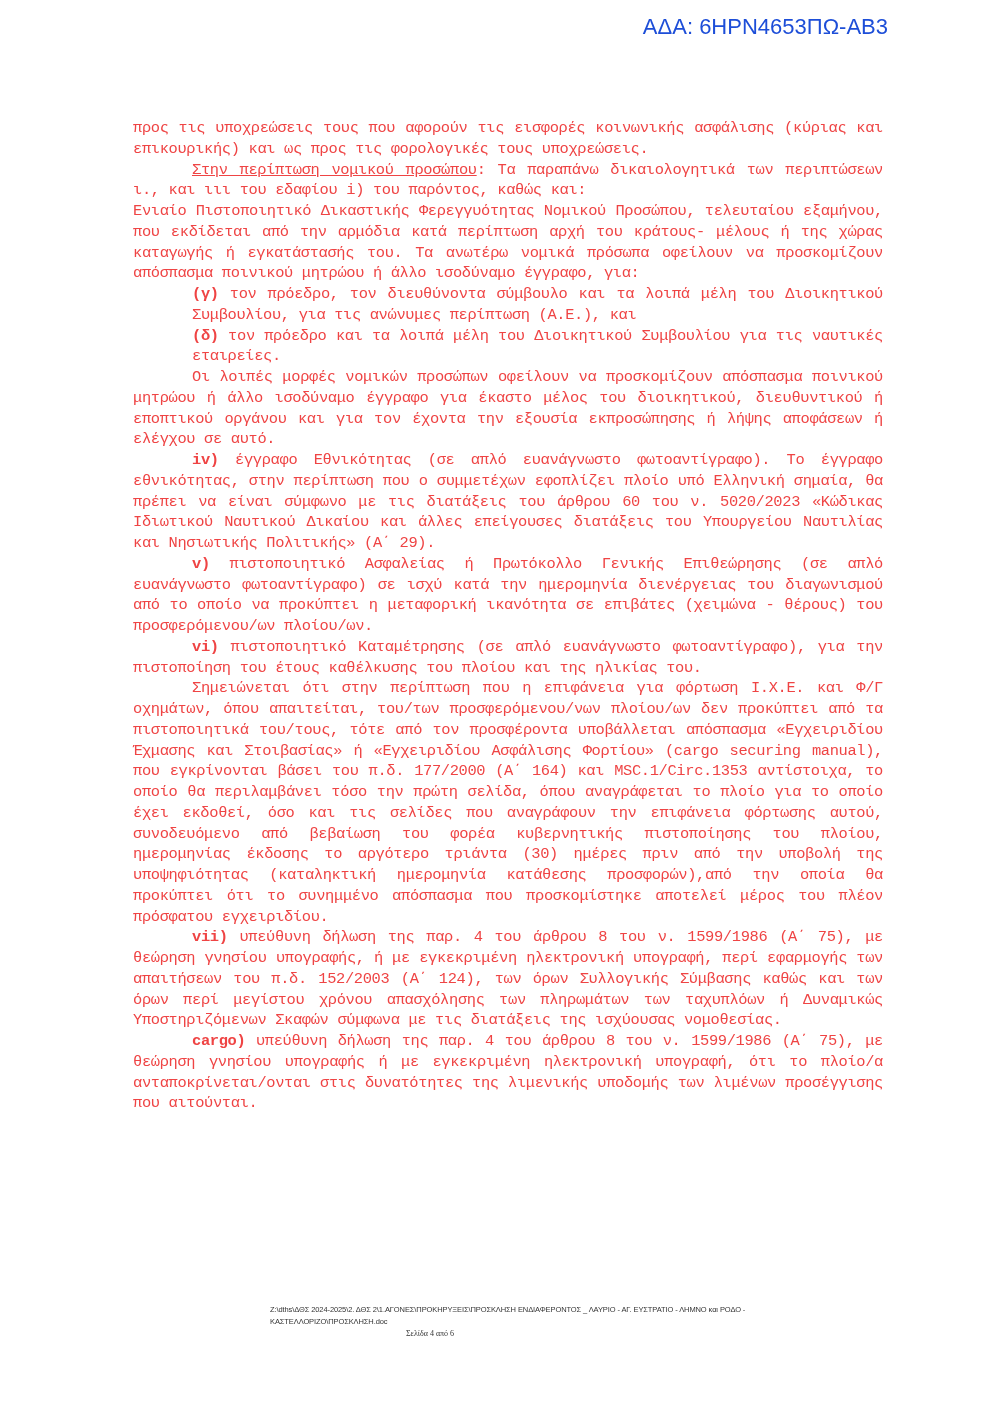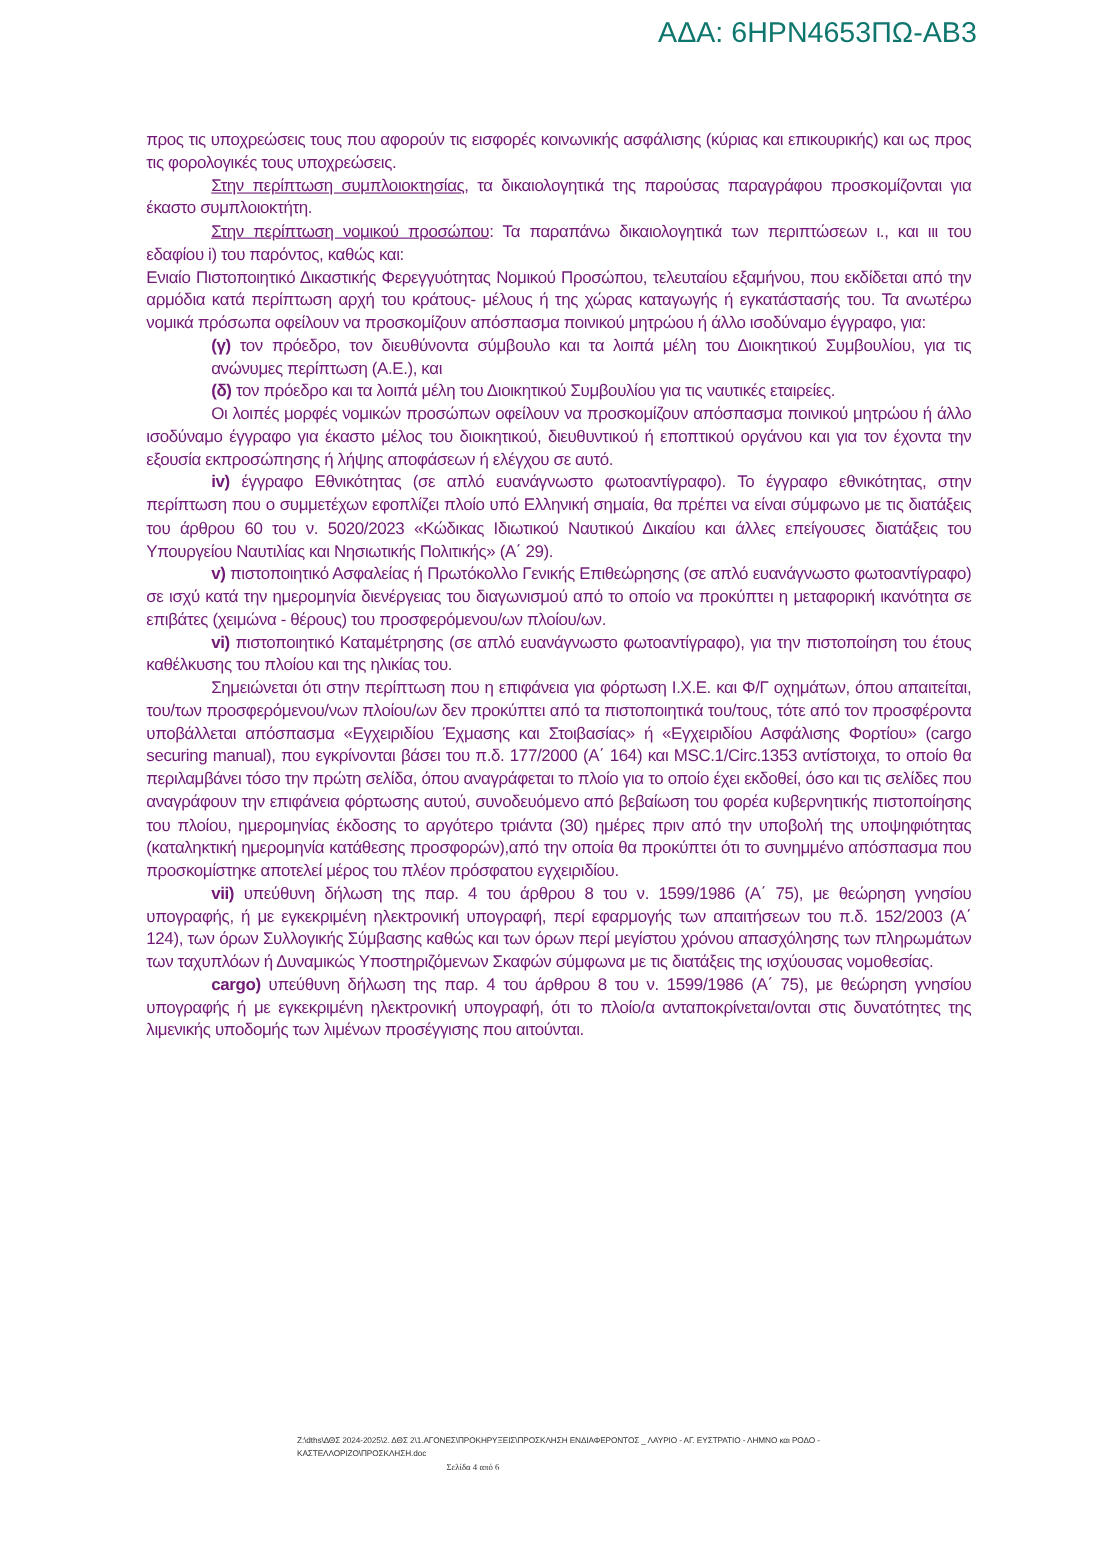--- a/index.html
+++ b/index.html
@@ -1,24 +1,24 @@
 <!DOCTYPE html>
 <html><head>
 <meta charset="utf-8">
 <style>
   html, body { margin: 0; padding: 0; background: #ffffff; }
   body { width: 1000px; height: 1414px; position: relative; overflow: hidden; color: #000; }
   .ada {
     position: absolute; top: 14px; right: 112px;
-    font-family: "Liberation Sans", sans-serif; font-size: 26px; color: #0f766e;
+    font-family: "Liberation Sans", sans-serif; font-size: 22px; color: #1d4ed8;
   }
   .content {
     position: absolute; left: 133px; top: 118px; width: 750px;
-    font-family: Liberation Sans, sans-serif;
-    font-size: 15.4px; line-height: 20.75px; color: #701a75;
+    font-family: Liberation Mono, monospace;
+    font-size: 15.4px; line-height: 20.75px; color: #ef4444;
     letter-spacing: -0.35px;
   }
   .content p { margin: 0; text-align: justify; }
   .ind { text-indent: 59px; }
   .list { padding-left: 59px; }
   .u { text-decoration: underline; }
   b { font-weight: bold; }
   .footer {
     position: absolute; top: 1304px; left: 0; width: 860px; text-align: center;
     font-family: "Liberation Sans", sans-serif; font-size: 7.5px; color: #333; line-height: 12px;
@@ -26,21 +26,20 @@
   .footer .path { padding-left: 270px; text-align: left; letter-spacing: -0.1px; }
   .footer .pg { font-family: "Liberation Serif", serif; font-size: 8px; }
 </style>
 </head>
 <body>
 
 <div class="ada">ΑΔΑ: 6ΗΡΝ4653ΠΩ-ΑΒ3</div>
 
 <div class="content">
   <p>προς τις υποχρεώσεις τους που αφορούν τις εισφορές κοινωνικής ασφάλισης (κύριας και επικουρικής) και ως προς τις φορολογικές τους υποχρεώσεις.</p>
-  <p class="ind"><span class="u">Στην περίπτωση συμπλοιοκτησίας</span><span>, τα δικαιολογητικά της παρούσας παραγράφου προσκομίζονται για έκαστο συμπλοιοκτήτη.</span></p>
   <p class="ind"><span class="u">Στην περίπτωση νομικού προσώπου</span><span>:  Τα παραπάνω δικαιολογητικά των περιπτώσεων ι., και ιιι  του εδαφίου i) του παρόντος, καθώς και:</span></p>
   <p>Ενιαίο Πιστοποιητικό Δικαστικής Φερεγγυότητας Νομικού Προσώπου, τελευταίου εξαμήνου, που εκδίδεται από την αρμόδια κατά περίπτωση αρχή του κράτους- μέλους ή της χώρας καταγωγής ή εγκατάστασής του. Τα ανωτέρω νομικά πρόσωπα οφείλουν να προσκομίζουν απόσπασμα ποινικού μητρώου ή άλλο ισοδύναμο έγγραφο, για:</p>
   <div class="list">
     <p><b>(γ)</b><span> τον πρόεδρο, τον διευθύνοντα σύμβουλο και τα λοιπά μέλη του Διοικητικού Συμβουλίου, για τις ανώνυμες περίπτωση (Α.Ε.), και</span></p>
     <p><b>(δ)</b><span> τον πρόεδρο και τα λοιπά μέλη του Διοικητικού Συμβουλίου για τις ναυτικές εταιρείες.</span></p>
   </div>
   <p class="ind">Οι λοιπές μορφές νομικών προσώπων οφείλουν να προσκομίζουν απόσπασμα ποινικού μητρώου ή άλλο ισοδύναμο έγγραφο για έκαστο μέλος του διοικητικού, διευθυντικού ή εποπτικού οργάνου και για τον έχοντα την εξουσία εκπροσώπησης ή λήψης αποφάσεων ή ελέγχου σε αυτό.</p>
   <p class="ind"><b>iv)</b><span> έγγραφο Εθνικότητας (σε απλό ευανάγνωστο φωτοαντίγραφο). Το έγγραφο εθνικότητας, στην περίπτωση που ο συμμετέχων εφοπλίζει πλοίο υπό Ελληνική σημαία, θα πρέπει να είναι σύμφωνο με τις διατάξεις του άρθρου 60 του ν. 5020/2023 «Κώδικας Ιδιωτικού Ναυτικού Δικαίου και άλλες επείγουσες διατάξεις του Υπουργείου Ναυτιλίας και Νησιωτικής Πολιτικής» (Α΄ 29).</span></p>
   <p class="ind"><b>v)</b><span> πιστοποιητικό Ασφαλείας ή Πρωτόκολλο Γενικής Επιθεώρησης (σε απλό ευανάγνωστο φωτοαντίγραφο) σε ισχύ κατά την ημερομηνία διενέργειας του διαγωνισμού από το οποίο να προκύπτει η μεταφορική ικανότητα σε επιβάτες (χειμώνα - θέρους) του προσφερόμενου/ων πλοίου/ων.</span></p>
   <p class="ind"><b>vi)</b><span> πιστοποιητικό Καταμέτρησης (σε απλό ευανάγνωστο φωτοαντίγραφο), για την πιστοποίηση του έτους καθέλκυσης του πλοίου και της ηλικίας του.</span></p>

